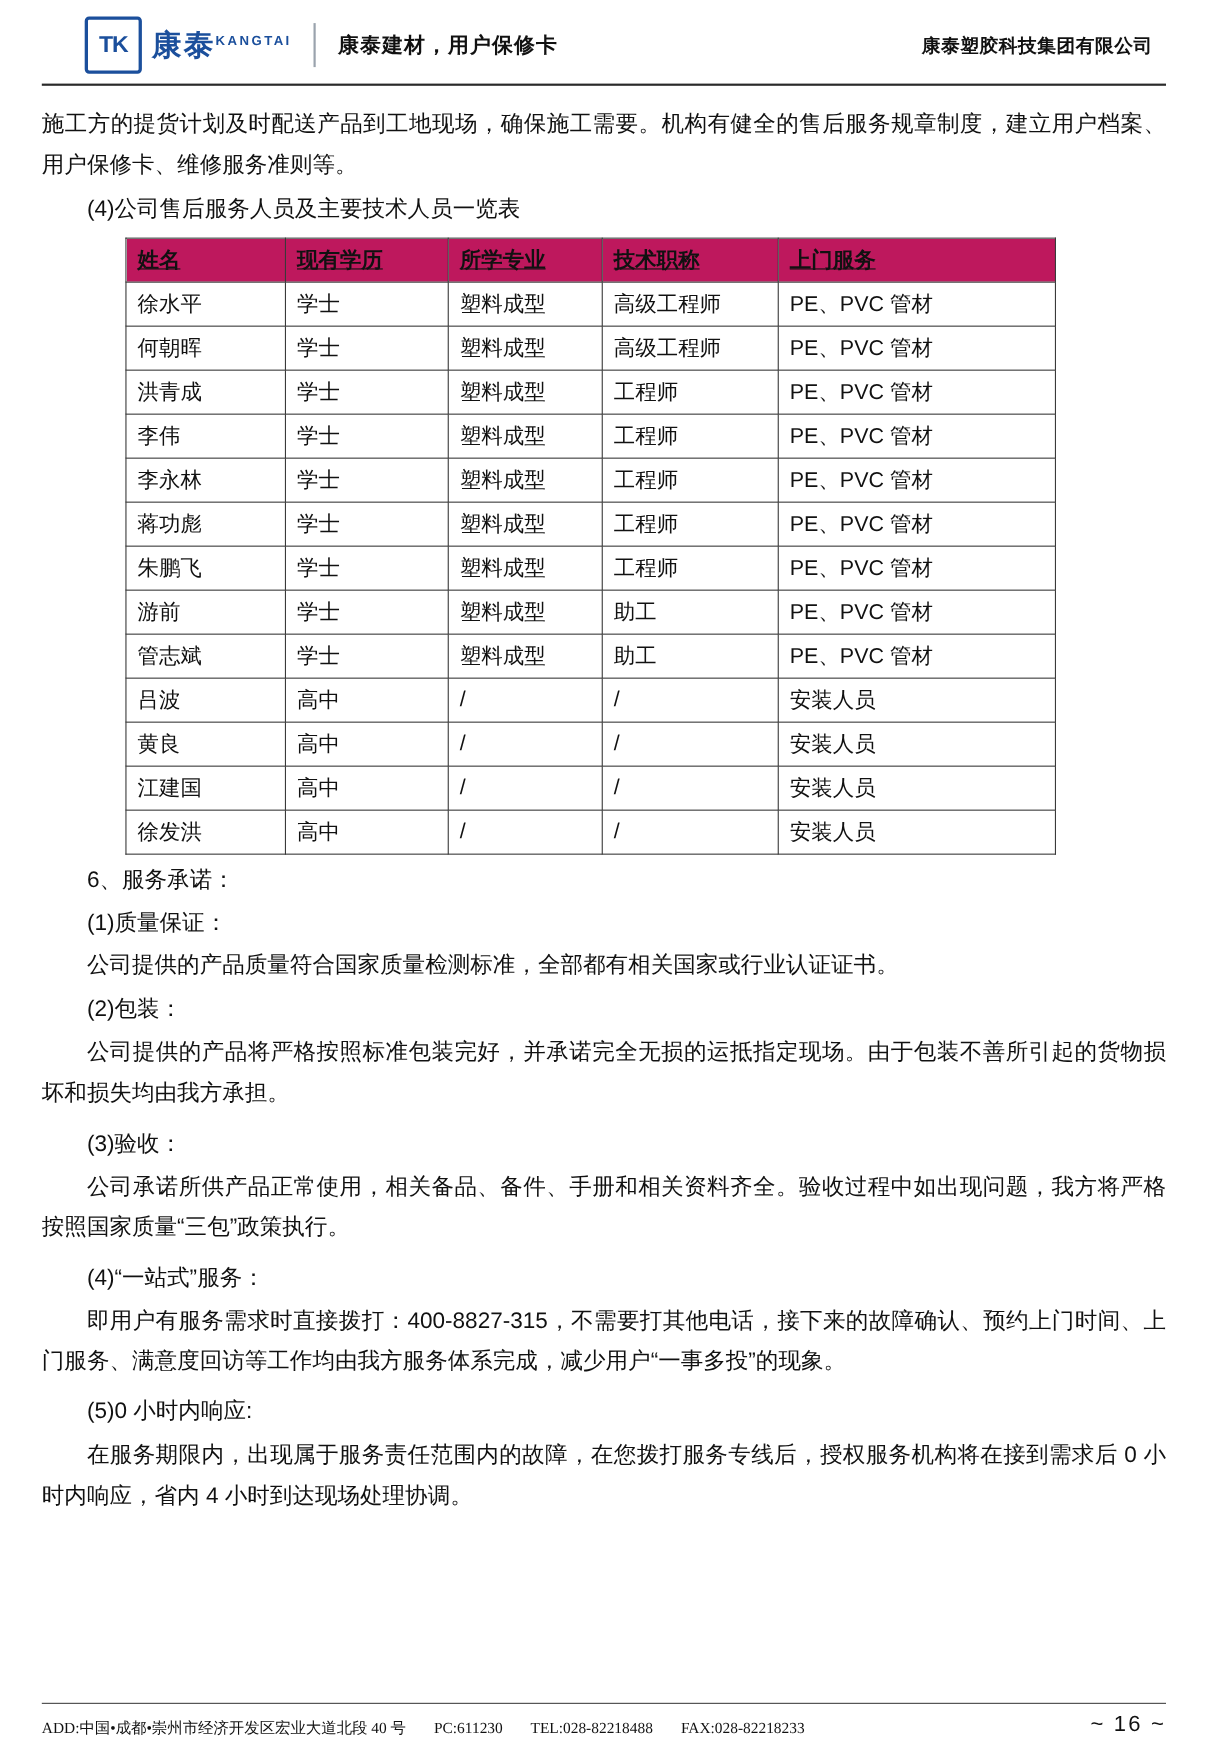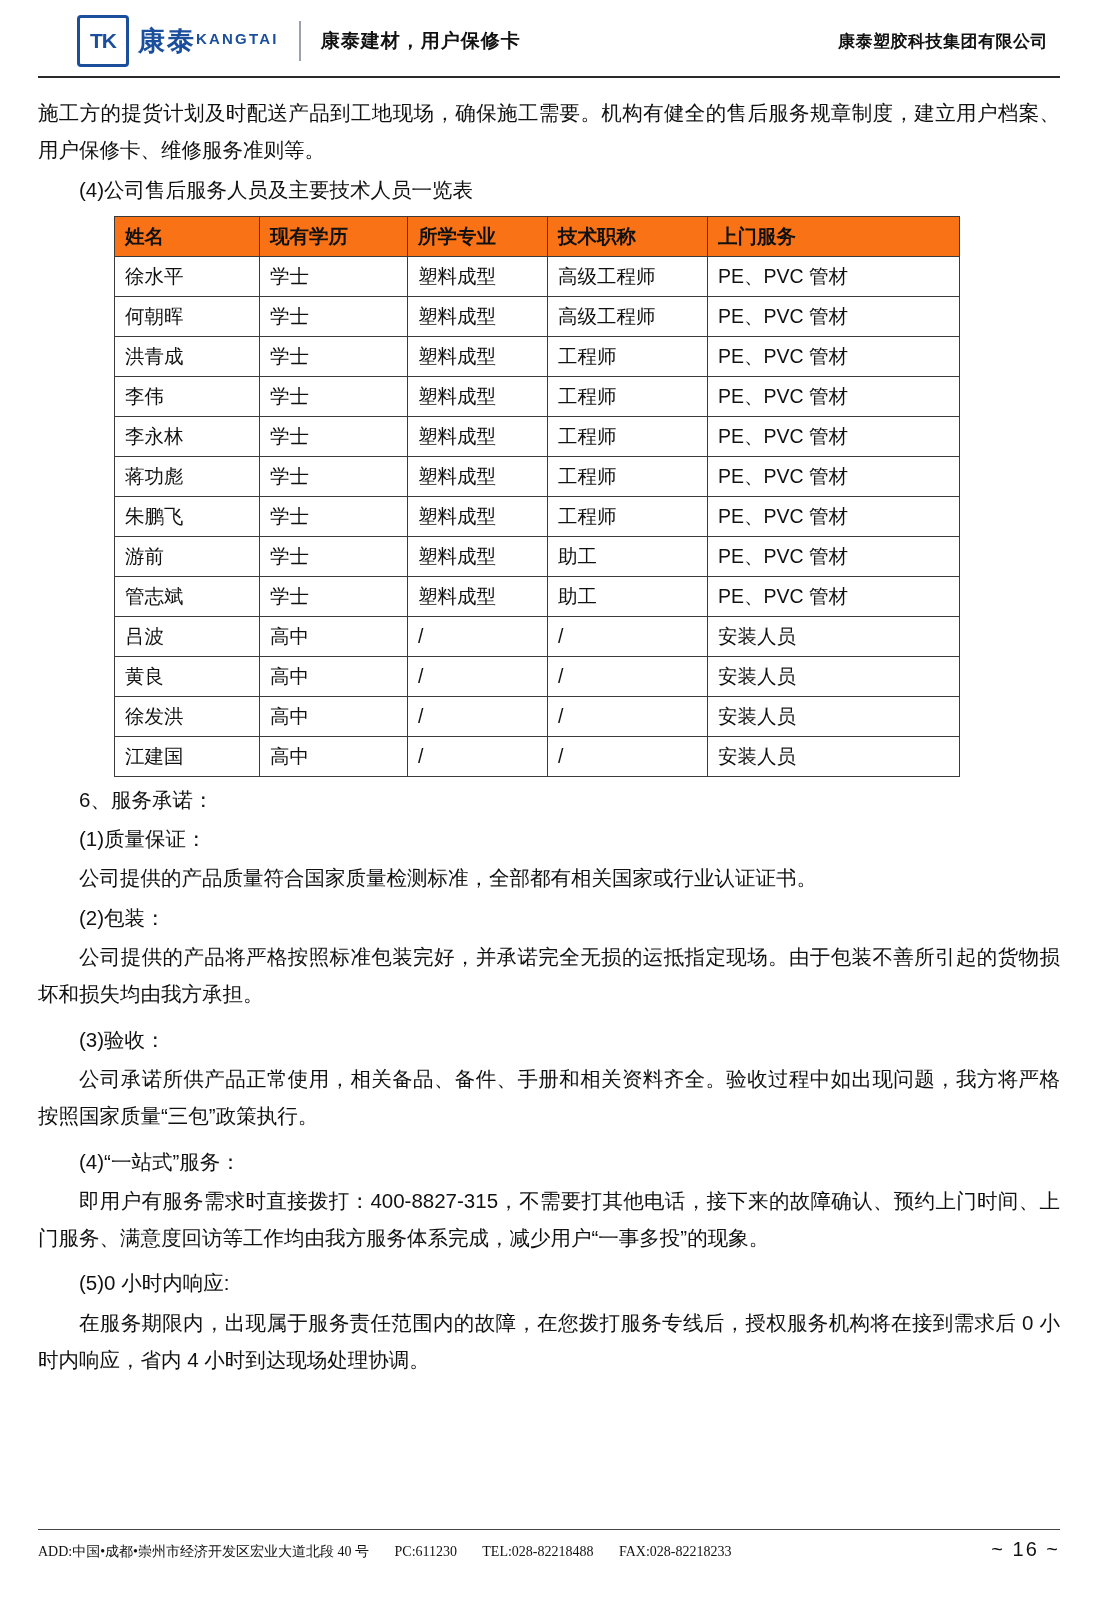--- a/index.html
+++ b/index.html
@@ -55,21 +55,21 @@
     flex-direction: row;
     line-height: 1;
   }
   .logo-cn {
     font-size: 27px;
     font-weight: bold;
     color: #1b4f9c;
     letter-spacing: 2px;
   }
   .logo-en {
-    font-size: 15px;
+    font-size: 12px;
     font-weight: bold;
     color: #1b4f9c;
     letter-spacing: 2.2px;
     margin-top: 3px;
     text-align: center;
   }
   .header-divider {
     width: 2px;
     height: 40px;
     background: #9aa3ad;
@@ -121,35 +121,36 @@
     border: 1px solid #3a3a3a;
     font-size: 19.5px;
     color: #111;
     padding: 6px 10px;
     height: 27px;
     text-align: left;
     white-space: nowrap;
     overflow: hidden;
   }
   table.staff th {
-    background: #f97316;
-    font-weight: bold;
+    background: #be185d;
+    font-weight: bold;
+    text-decoration: underline;
   }
   table.staff col.c0 { width: 145px; }
   table.staff col.c1 { width: 148px; }
   table.staff col.c2 { width: 140px; }
   table.staff col.c3 { width: 160px; }
   table.staff col.c4 { width: 252px; }
 
   
   .footer {
     position: absolute;
     left: 38px;
     right: 38px;
-    bottom: 39px;
+    bottom: 20px;
   }
   .footer-rule {
     height: 1px;
     background: #444;
     margin-bottom: 8px;
   }
   .footer-row {
     display: flex;
     align-items: flex-end;
     justify-content: space-between;
@@ -278,28 +279,28 @@
           <td>安装人员</td>
         </tr>
         <tr>
           <td>黄良</td>
           <td>高中</td>
           <td>/</td>
           <td>/</td>
           <td>安装人员</td>
         </tr>
         <tr>
+          <td>江建国</td>
+          <td>高中</td>
+          <td>/</td>
+          <td>/</td>
+          <td>安装人员</td>
+        </tr>
+        <tr>
           <td>徐发洪</td>
-          <td>高中</td>
-          <td>/</td>
-          <td>/</td>
-          <td>安装人员</td>
-        </tr>
-        <tr>
-          <td>江建国</td>
           <td>高中</td>
           <td>/</td>
           <td>/</td>
           <td>安装人员</td>
         </tr>
       </tbody>
     </table>
   </div>
 
   <p class="para indent">6、服务承诺：</p>

